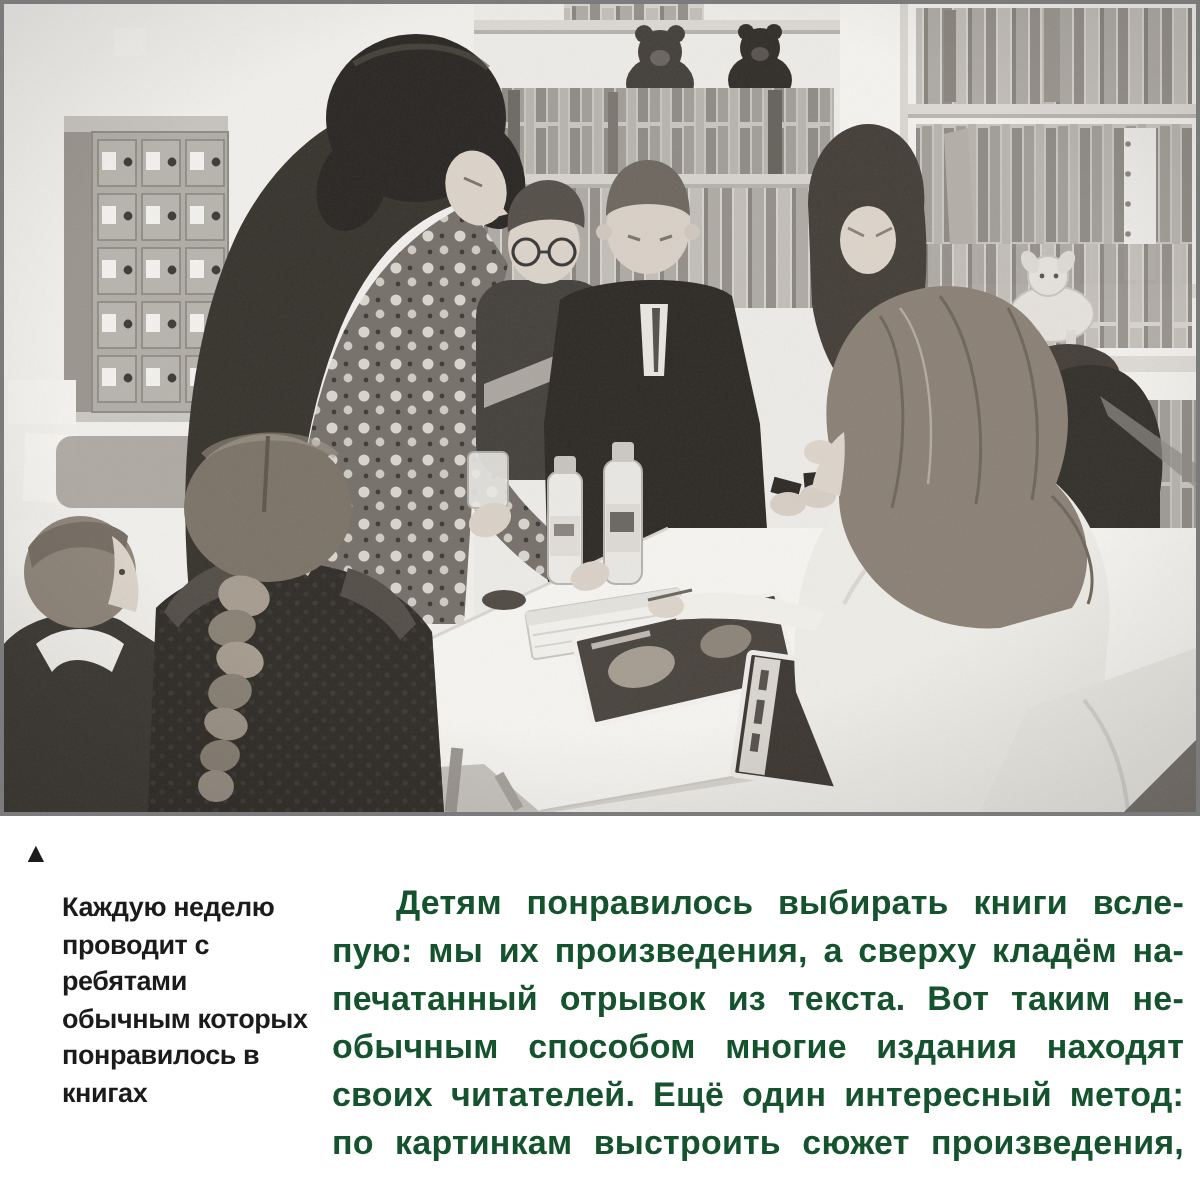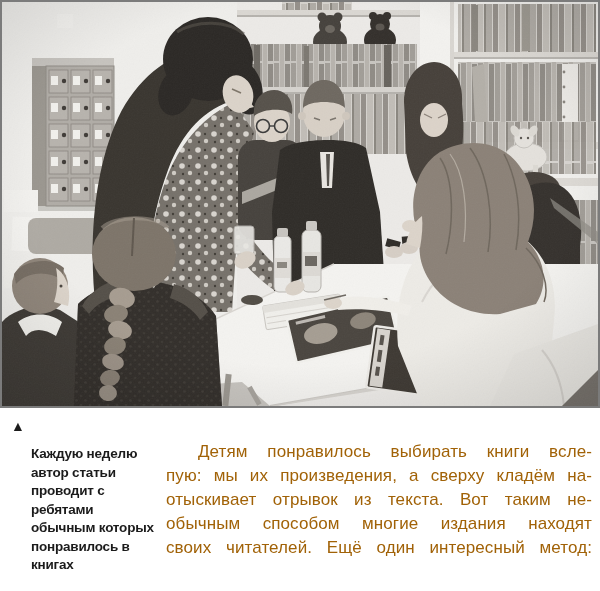--- a/index.html
+++ b/index.html
@@ -20,21 +20,21 @@
   }
   .caption .marker{
     font-size:14px;line-height:14px;margin-bottom:12px;color:#1b1b1b;
   }
   .caption .cap-line{
     font-size:13.5px;line-height:18.5px;font-weight:700;letter-spacing:-0.2px;padding-left:20px;
   }
   
   .article{
     position:absolute;left:166px;top:440px;width:426px;
-    color:#a16207;font-size:17px;line-height:24px;letter-spacing:0.1px;
+    color:#14532d;font-size:17px;line-height:24px;letter-spacing:0.1px;font-weight:bold;
   }
   .article .body-line{
     text-align:justify;text-align-last:justify;white-space:normal;
   }
   .article .body-line.first{padding-left:32px;}
 </style>
 </head>
 <body>
 
 <div class="page">
@@ -378,28 +378,28 @@
 
       <rect x="0" y="0" width="596" height="404" fill="url(#vig)"></rect>
       <rect x="0" y="0" width="596" height="404" filter="url(#grain)" opacity="0.05"></rect>
     </svg>
   </figure>
 
   <aside class="caption">
     <div class="marker">▲</div>
     <div>
       <div class="cap-line">Каждую неделю</div>
-      <div class="cap-line">автор статьи</div>
       <div class="cap-line">проводит с ребятами</div>
       <div class="cap-line">обычным которых</div>
       <div class="cap-line">понравилось в книгах</div>
     </div>
   </aside>
 
   <div class="article">
     <div class="body-line first">Детям понравилось выбирать книги всле-</div>
     <div class="body-line">пую: мы их произведения, а сверху кладём на-</div>
-    <div class="body-line">отыскивает отрывок из текста. Вот таким не-</div>
+    <div class="body-line">печатанный отрывок из текста. Вот таким не-</div>
     <div class="body-line">обычным способом многие издания находят</div>
     <div class="body-line">своих читателей. Ещё один интересный метод:</div>
+    <div class="body-line">по картинкам выстроить сюжет произведения,</div>
   </div>
 
 </div>
 
 </body></html>

